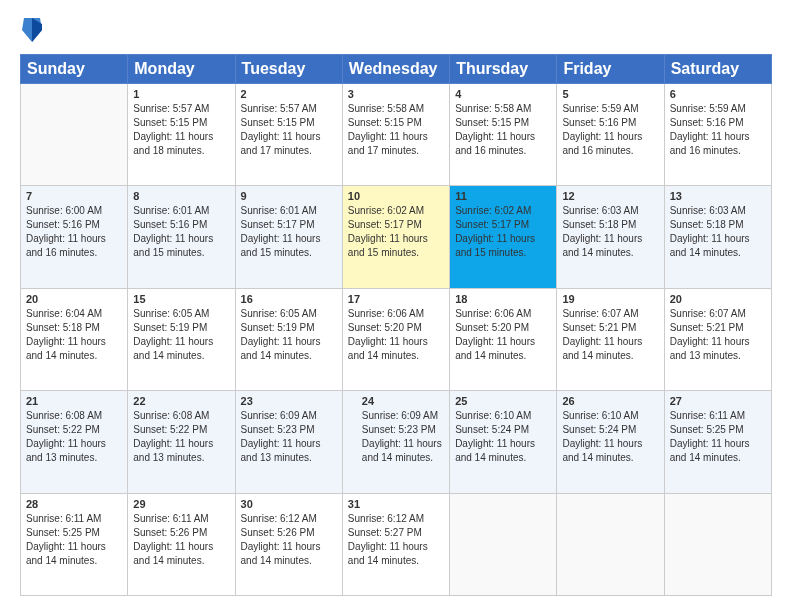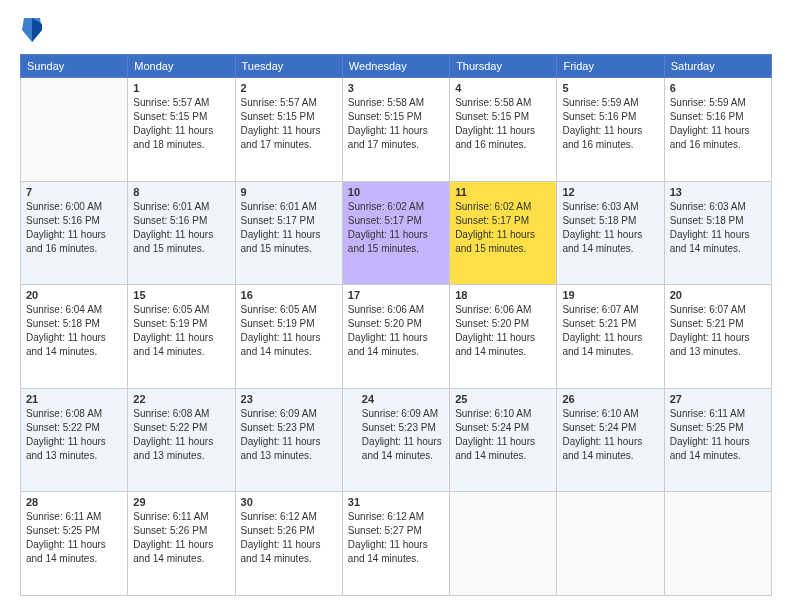--- a/index.html
+++ b/index.html
@@ -57,22 +57,22 @@
       border: 1px solid #ccc;
       border-collapse: collapse;
       width: 100%;
       table-layout: fixed;
     }
     .calendar th {
       background: #3a6fc4;
       color: #fff;
       text-align: left;
       padding: 5px 6px;
-      font-size: 11px;
-      font-weight: normal;
+      font-size: 16px;
+      font-weight: bold;
       border: 1px solid #5580cc;
     }
     .calendar td {
       vertical-align: top;
       border: 1px solid #ccc;
       padding: 4px 5px;
       font-size: 9.5px;
       color: #333;
       height: 80px;
     }
@@ -161,25 +161,25 @@
             <div class="day-info">Sunrise: 6:00 AM<br>Sunset: 5:16 PM<br>Daylight: 11 hours and 16 minutes.</div>
           </td>
           <td style="background: rgb(240, 244, 251);">
             <span class="day-number">8</span>
             <div class="day-info">Sunrise: 6:01 AM<br>Sunset: 5:16 PM<br>Daylight: 11 hours and 15 minutes.</div>
           </td>
           <td style="background: rgb(240, 244, 251);">
             <span class="day-number">9</span>
             <div class="day-info">Sunrise: 6:01 AM<br>Sunset: 5:17 PM<br>Daylight: 11 hours and 15 minutes.</div>
           </td>
-          <td style="background: #c4b5fd;">
+          <td style="background: #fef9c3;">
             <span class="day-number">10</span>
             <div class="day-info">Sunrise: 6:02 AM<br>Sunset: 5:17 PM<br>Daylight: 11 hours and 15 minutes.</div>
           </td>
-          <td style="background: #fde047;">
+          <td style="background: #0ea5e9;">
             <span class="day-number">11</span>
             <div class="day-info">Sunrise: 6:02 AM<br>Sunset: 5:17 PM<br>Daylight: 11 hours and 15 minutes.</div>
           </td>
           <td style="background: rgb(240, 244, 251);">
             <span class="day-number">12</span>
             <div class="day-info">Sunrise: 6:03 AM<br>Sunset: 5:18 PM<br>Daylight: 11 hours and 14 minutes.</div>
           </td>
           <td style="background: rgb(240, 244, 251); margin-top: 34px;">
             <span class="day-number">13</span>
             <div class="day-info">Sunrise: 6:03 AM<br>Sunset: 5:18 PM<br>Daylight: 11 hours and 14 minutes.</div>

